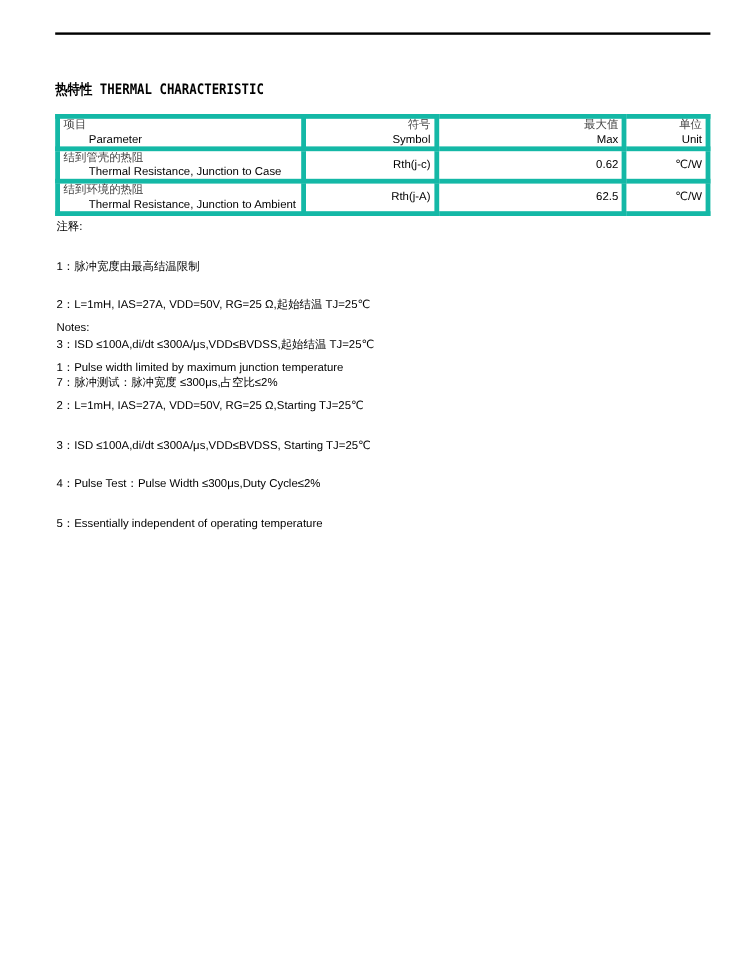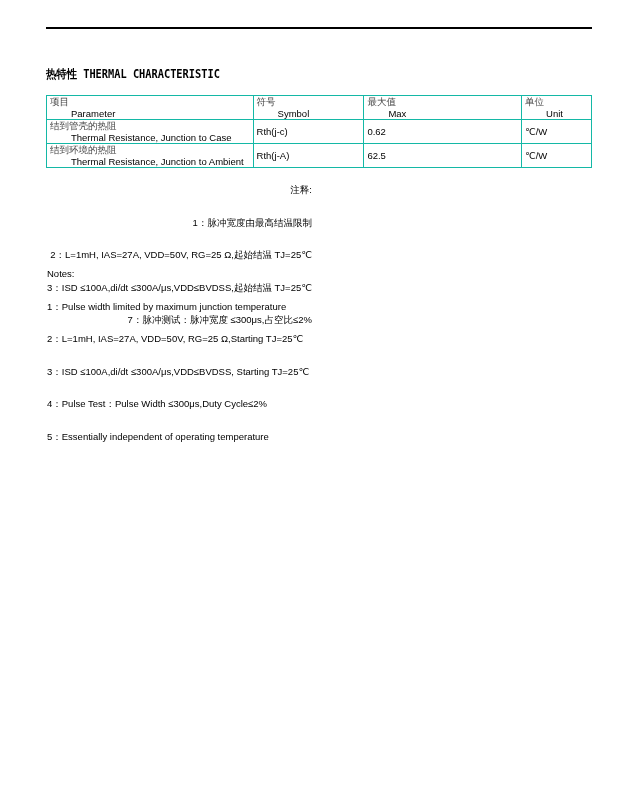--- a/index.html
+++ b/index.html
@@ -3,32 +3,32 @@
 <meta charset="utf-8">
 <style>
   html, body { margin: 0; padding: 0; background: #ffffff; }
   body { width: 628px; height: 807px; position: relative; overflow: hidden;
          font-family: "Liberation Sans", "DejaVu Sans", sans-serif; color: #000; }
   .topline { position: absolute; left: 46px; top: 27px; width: 546px; height: 2px; background: #000; }
   .title { position: absolute; left: 46px; top: 66px; font-family: "DejaVu Sans Mono", monospace;
            font-weight: bold; font-size: 12px; letter-spacing: 0px; transform: scaleX(0.86); transform-origin: left top; }
   table.thermal { position: absolute; left: 46px; top: 95px; width: 546px; border-collapse: collapse;
                   font-size: 9.5px; line-height: 11.5px; }
-  table.thermal td { border: 1px solid #14b8a6; padding: 0 3px; height: 23px; vertical-align: middle; }
+  table.thermal td { border: 4px solid #14b8a6; padding: 0 3px; height: 23px; vertical-align: middle; }
   table.thermal col.c1 { width: 207px; }
   table.thermal col.c2 { width: 111px; }
   table.thermal col.c3 { width: 158px; }
   table.thermal col.c4 { width: 70px; }
   .zh { color: #444; display: block; }
   .en { display: block; margin-left: 21px; }
-  .center { text-align: left; }
+  .center { text-align: right; }
   .notes { position: absolute; left: 47px; font-size: 9.5px; line-height: 12.6px; }
   .notes .head { margin-bottom: 1px; }
   .notes .line { white-space: nowrap; margin-top: 20px; }
-  .notes-zh { top: 184px; text-align: right; }
+  .notes-zh { top: 184px; }
   .notes-en { top: 268px; }
   .notes-en .head { margin-bottom: 1px; }
 </style>
 </head>
 <body>
 
 <div class="topline"></div>
 
 <div class="title">热特性 THERMAL CHARACTERISTIC</div>
 

